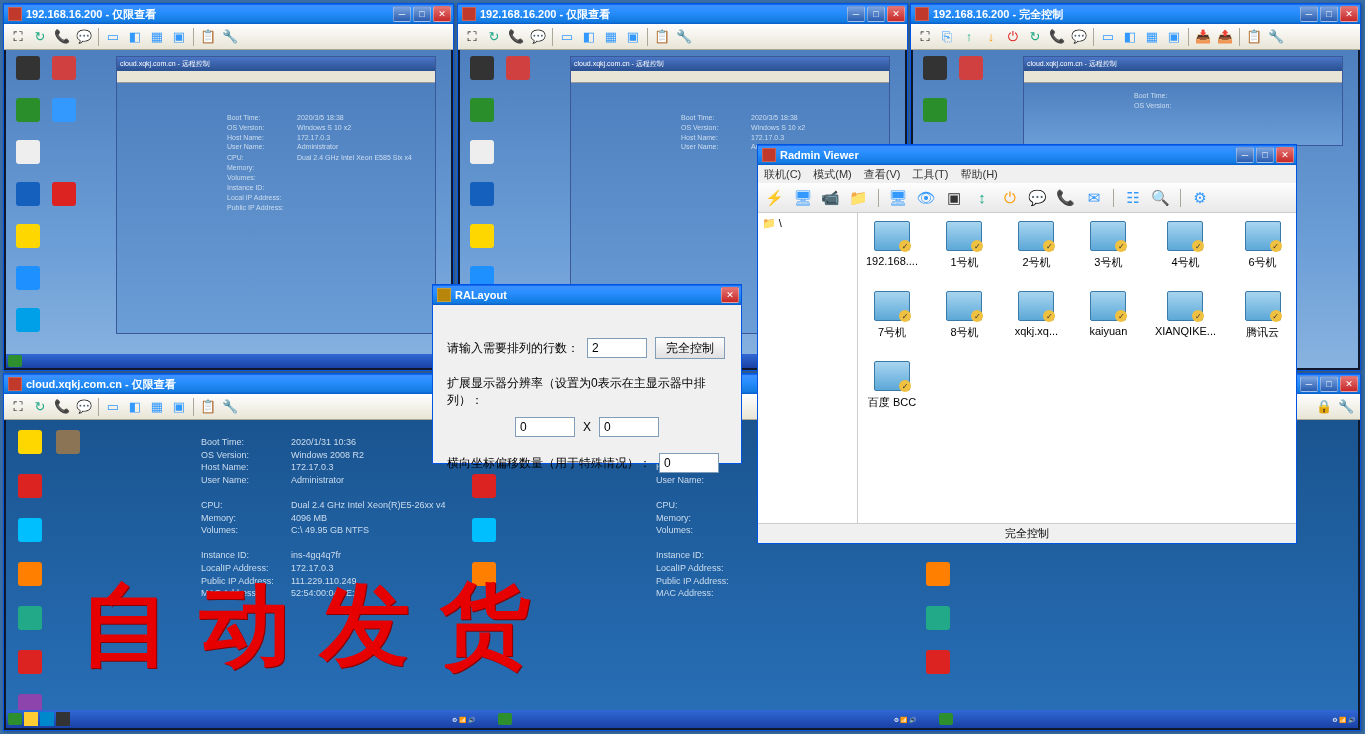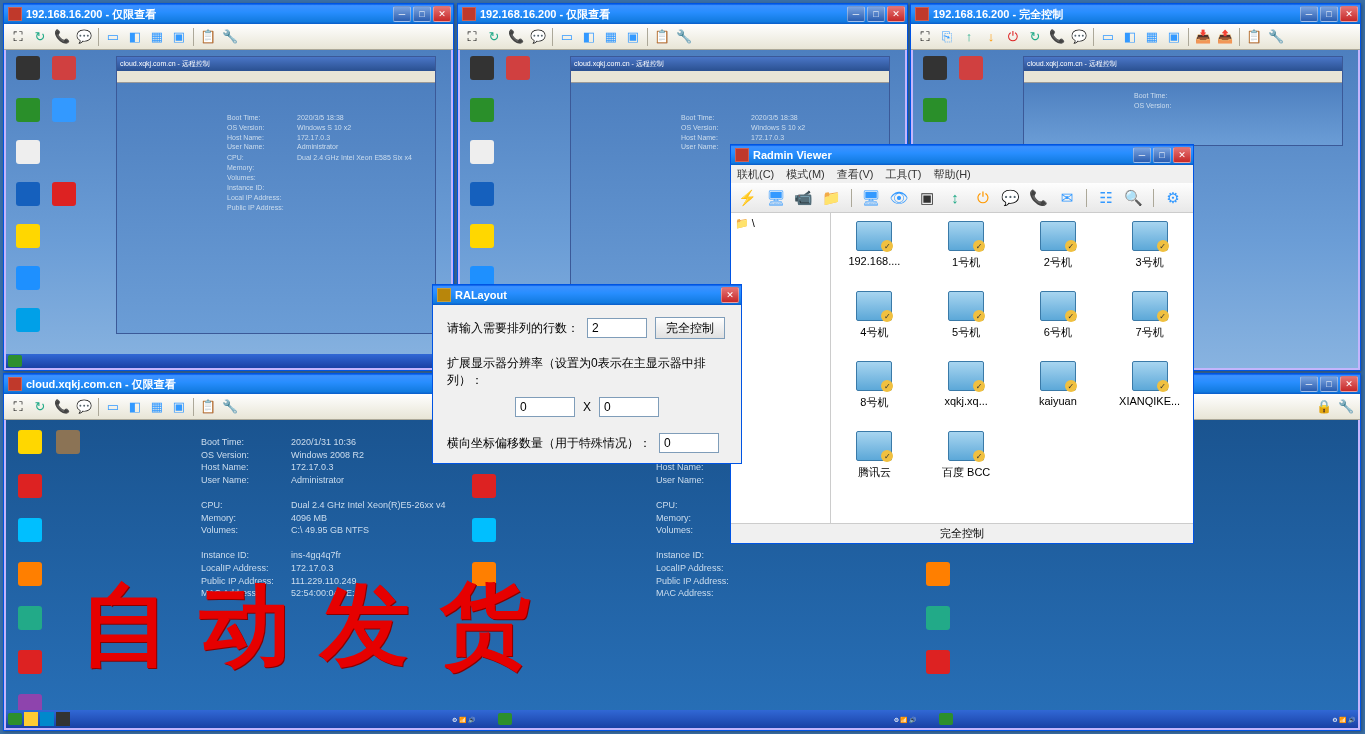--- a/index.html
+++ b/index.html
@@ -7,21 +7,21 @@
   font-family: Tahoma, "Microsoft YaHei", sans-serif;
   font-size: 11px;
   background: #3a6ea5;
   width: 1365px;
   height: 734px;
   position: relative;
   overflow: hidden;
 }
 .window {
   position: absolute;
-  background: #c4b5fd;
+  background: #0f172a;
   border: 1px solid #0054e3;
   box-shadow: 1px 1px 3px rgba(0,0,0,0.3);
 }
 .titlebar {
   height: 20px;
   background: linear-gradient(to bottom, #0058e6 0%, #3d91ff 8%, #288eff 40%, #127be0 88%, #095bc9 100%);
   display: flex;
   align-items: center;
   padding: 0 2px 0 4px;
   color: white;
@@ -100,21 +100,21 @@
 .radmin-menubar span { cursor: pointer; }
 .radmin-toolbar {
   height: 30px; background: linear-gradient(to bottom, #fefefe, #e8e8e8);
   border-bottom: 1px solid #ccc; display: flex; align-items: center; padding: 0 6px; gap: 6px;
 }
 .rtb { width: 22px; height: 22px; display:flex;align-items:center;justify-content:center;font-size:15px;cursor:pointer; }
 .radmin-body { display: flex; height: calc(100% - 88px); background: white; }
 .radmin-tree { width: 100px; border-right: 1px solid #ccc; padding: 4px; font-size: 11px; }
 .radmin-grid {
   flex: 1; padding: 8px; display: grid;
-  grid-template-columns: repeat(4, 1fr);
+  grid-template-columns: repeat(6, 1fr);
   grid-auto-rows: 66px;
   gap: 4px 21px;
   align-content: start;
 }
 .conn-item { text-align: center; cursor: pointer; }
 .conn-item .cicon {
   width: 36px; height: 30px; margin: 0 auto 4px;
   background: linear-gradient(to bottom, #a8d5f0, #5ca8d8);
   border: 1px solid #3a7aa8; border-radius: 2px;
   position: relative;
@@ -125,21 +125,21 @@
   font-size: 8px; color: #333; display:flex;align-items:center;justify-content:center;
 }
 .conn-item .clabel { font-size: 11px; color: #000; white-space: nowrap; overflow: hidden; }
 .radmin-status {
   height: 20px; background: #f0f0f0; border-top: 1px solid #ccc;
   display: flex; align-items: center; justify-content: center; font-size: 11px;
 }
 
 
 .dialog { position: absolute; background: #f0f0f0; border: 1px solid #0054e3; }
-.dialog-body { padding: 12px 14px; font-size: 12px; }
+.dialog-body { padding: 32px 14px; font-size: 12px; }
 .dlg-row { display: flex; align-items: center; margin-bottom: 16px; gap: 8px; }
 .dlg-row label { color: #000; }
 .dlg-row input {
   border: 1px solid #7f9db9; padding: 2px 4px; font-size: 12px; height: 20px;
   font-family: inherit;
 }
 .dlg-btn {
   border: 1px solid #7f9db9; background: linear-gradient(to bottom,#fff,#e0e0e0);
   padding: 2px 10px; font-size: 12px; cursor: pointer; height: 22px;
 }
@@ -519,21 +519,21 @@
       <div class="start" style="margin-left:20px"></div>
       <div class="tray" style="margin-left:380px">⚙ 📶 🔊</div>
       <div class="start" style="margin-left:20px"></div>
       <div class="tray" style="margin-left:auto">⚙ 📶 🔊</div>
     </div>
   </div>
 </div>
 
 <div class="overlay-text" style="left:80px; top:565px;">自动发货</div>
 
-<div class="radmin-window" style="left:730px; top:144px; width:464px; height:400px; z-index:60;">
+<div class="radmin-window" style="left:757px; top:144px; width:540px; height:400px; z-index:60;">
   <div class="titlebar">
     <div class="icon" style="background:#c0392b"></div>
     <div class="title-text">Radmin Viewer</div>
     <div class="win-btns">
       <div class="win-btn">─</div>
       <div class="win-btn">□</div>
       <div class="win-btn close">✕</div>
     </div>
   </div>
   <div class="radmin-menubar">
@@ -583,24 +583,20 @@
       <div class="conn-item">
           <div class="cicon"></div>
           <div class="clabel">3号机</div>
         </div>
       <div class="conn-item">
           <div class="cicon"></div>
           <div class="clabel">4号机</div>
         </div>
       <div class="conn-item">
           <div class="cicon"></div>
-          <div class="clabel">5号机</div>
-        </div>
-      <div class="conn-item">
-          <div class="cicon"></div>
           <div class="clabel">6号机</div>
         </div>
       <div class="conn-item">
           <div class="cicon"></div>
           <div class="clabel">7号机</div>
         </div>
       <div class="conn-item">
           <div class="cicon"></div>
           <div class="clabel">8号机</div>
         </div>

